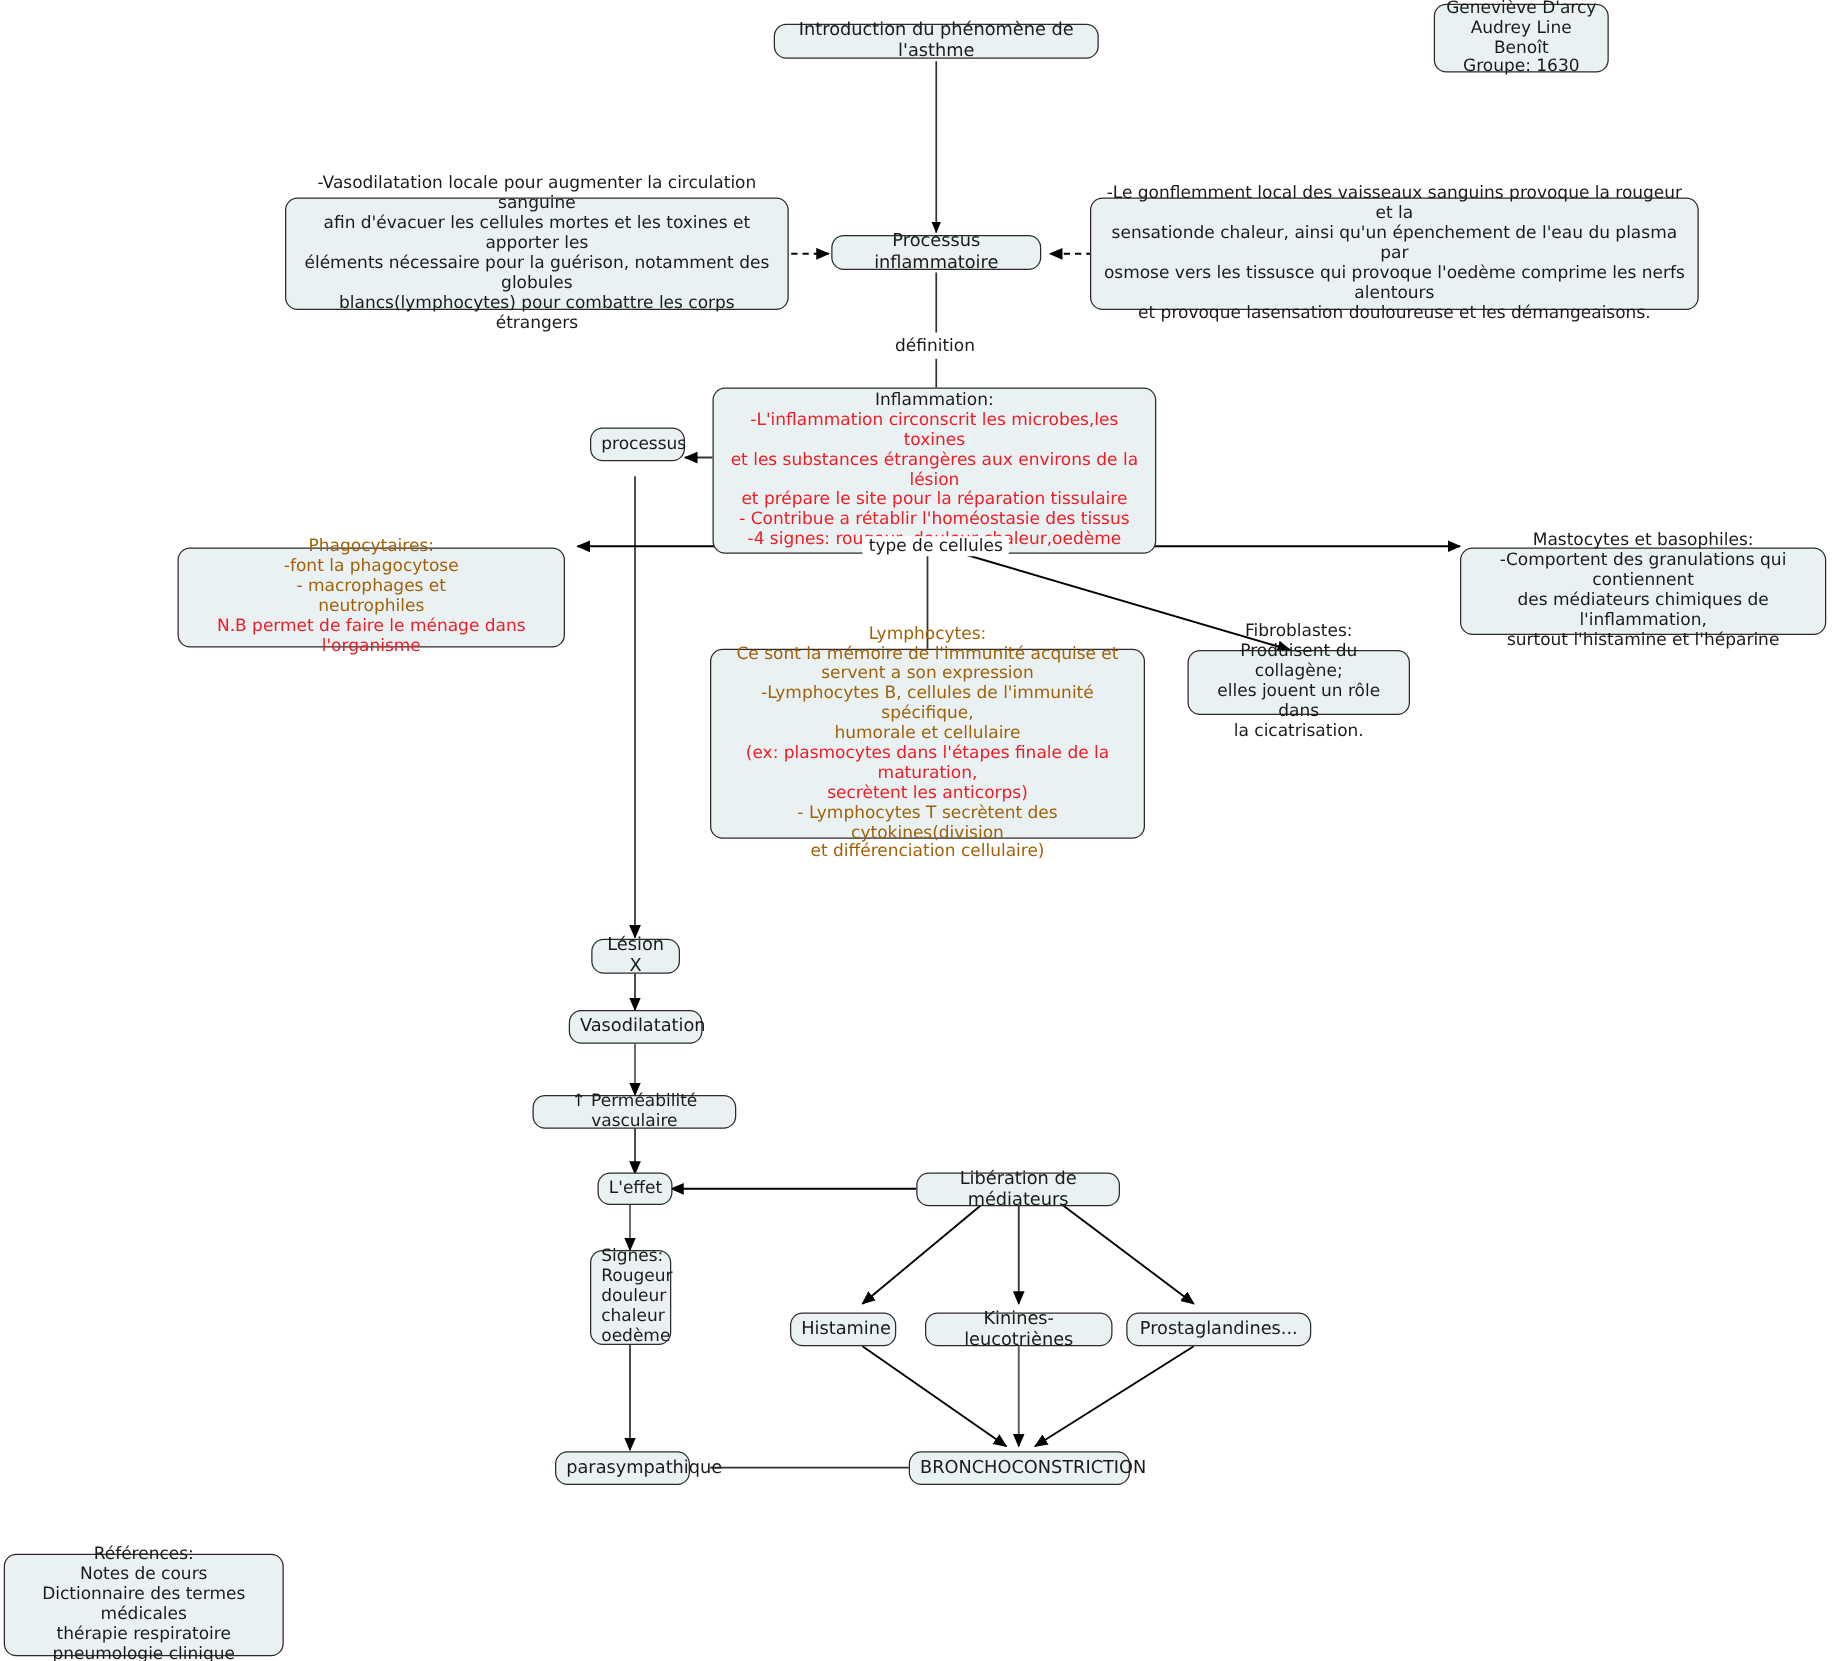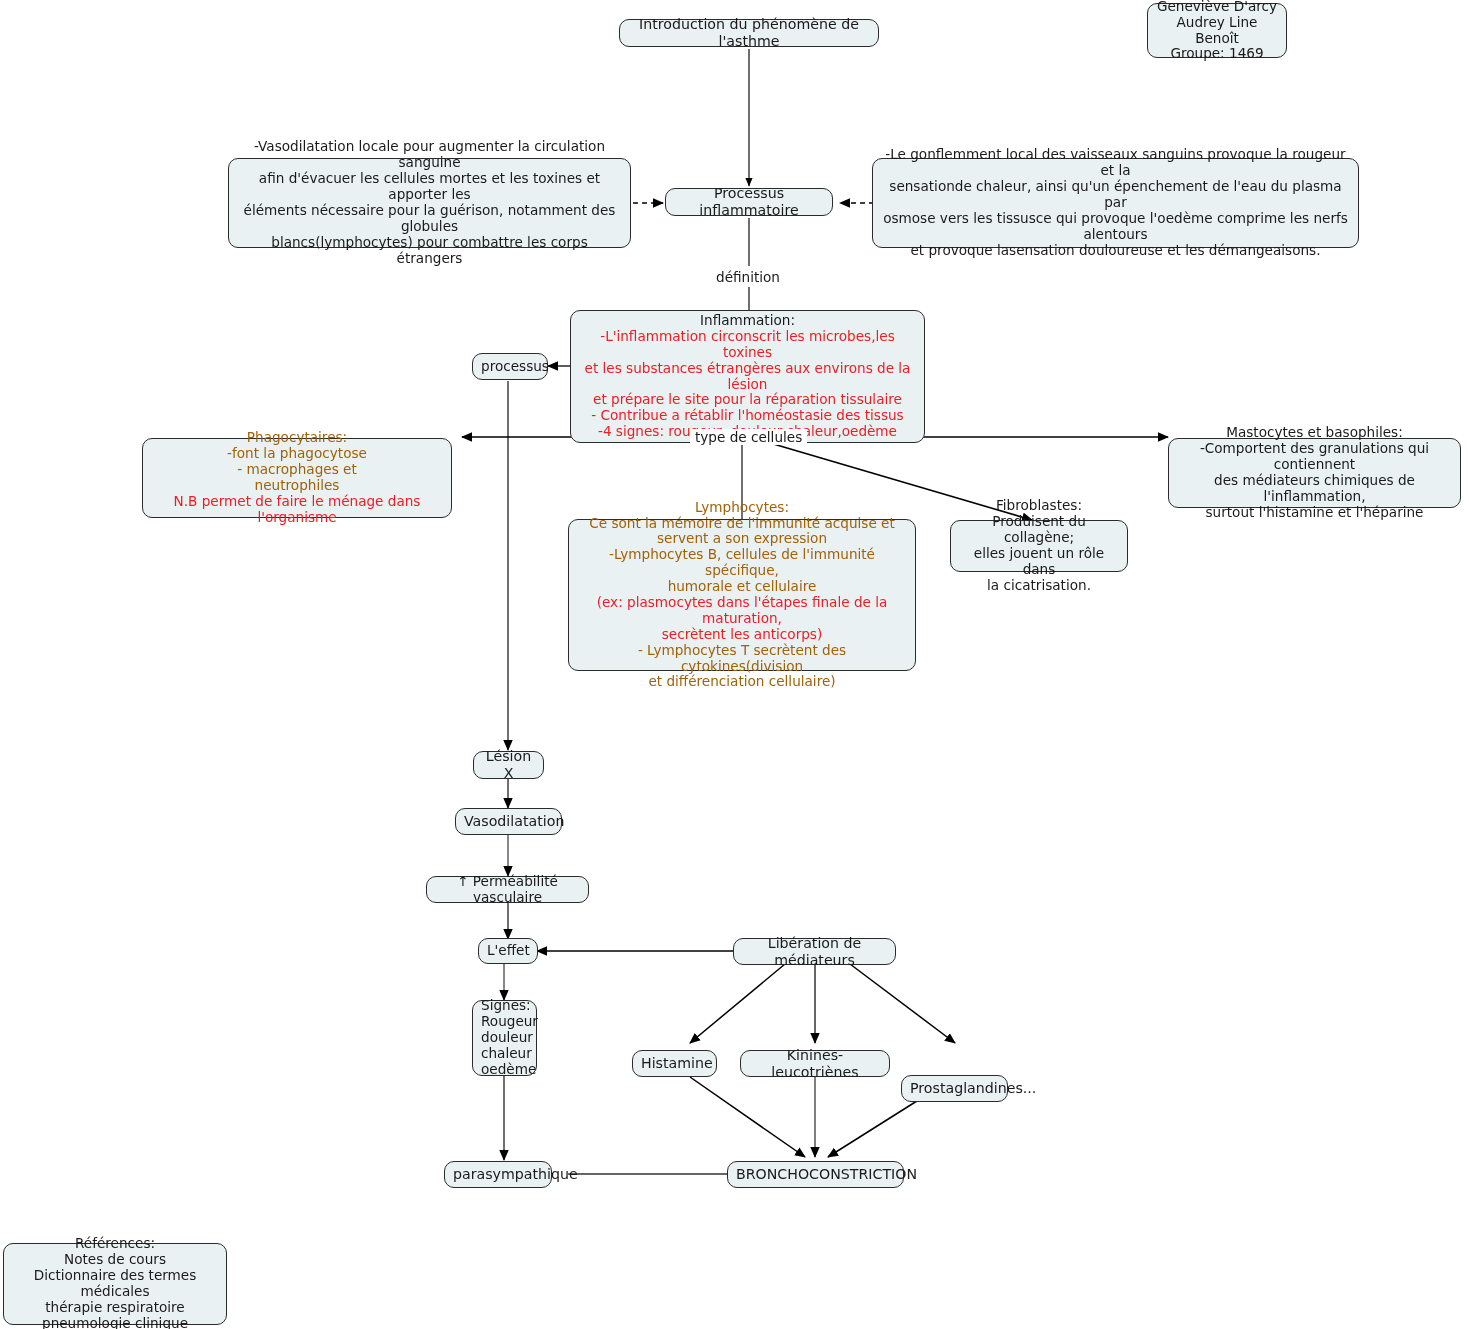--- a/index.html
+++ b/index.html
@@ -150,21 +150,21 @@
     <line x1="568" y1="1174" x2="727" y2="1174" stroke="#333" stroke-width="1.4"></line>
   </svg>
 
   <div class="node md" style="left:619px; top:19px; width:260px; height:28px;">
     <span class="txt">Introduction du phénomène de l'asthme</span>
   </div>
 
   <div class="node sm" style="left:1147px; top:3px; width:140px; height:55px;">
     <span class="txt">Geneviève D'arcy
 Audrey Line Benoît
-Groupe: 1469</span>
+Groupe: 1630</span>
   </div>
 
   <div class="node sm" style="left:228px; top:158px; width:403px; height:90px;">
     <span class="txt">-Vasodilatation locale pour augmenter la circulation sanguine
 afin d'évacuer les cellules mortes et les toxines et apporter les
 éléments nécessaire pour la guérison, notamment des globules
 blancs(lymphocytes) pour combattre les corps étrangers</span>
   </div>
 
   <div class="node md" style="left:665px; top:188px; width:168px; height:28px;">
@@ -184,21 +184,21 @@
 
   <div class="node sm" style="left:570px; top:310px; width:355px; height:133px; flex-direction:column; justify-content:center;">
     <span class="hdr-black">Inflammation:</span>
     <span class="red-body">-L'inflammation circonscrit les microbes,les toxines
 et les substances étrangères aux environs de la lésion
 et prépare le site pour la réparation tissulaire
 - Contribue a rétablir l'homéostasie des tissus
 -4 signes: rougeur, douleur,chaleur,oedème</span>
   </div>
 
-  <div class="node sm" style="left:472px; top:353px; width:76px; height:27px;">
+  <div class="node sm" style="left:472px; top:342px; width:76px; height:27px;">
     <span class="txt">processus</span>
   </div>
 
   <div class="edge-label" style="left:690px; top:429px;">
     <span>type de cellules</span>
   </div>
 
   <div class="node sm" style="left:142px; top:438px; width:310px; height:80px; flex-direction:column; justify-content:center;">
     <span class="black-body">Phagocytaires:
 -font la phagocytose
@@ -262,21 +262,21 @@
   </div>
 
   <div class="node md" style="left:632px; top:1050px; width:85px; height:27px;">
     <span class="txt">Histamine</span>
   </div>
 
   <div class="node md" style="left:740px; top:1050px; width:150px; height:27px;">
     <span class="txt">Kinines- leucotriènes</span>
   </div>
 
-  <div class="node md" style="left:901px; top:1075px; width:107px; height:27px;border-radius:10px;">
+  <div class="node md" style="left:901px; top:1050px; width:148px; height:27px;border-radius:10px;">
     <span class="txt">Prostaglandines...</span>
   </div>
 
   <div class="node md" style="left:444px; top:1161px; width:108px; height:27px;">
     <span class="txt">parasympathique</span>
   </div>
 
   <div class="node md" style="left:727px; top:1161px; width:177px; height:27px;">
     <span class="txt">BRONCHOCONSTRICTION</span>
   </div>

